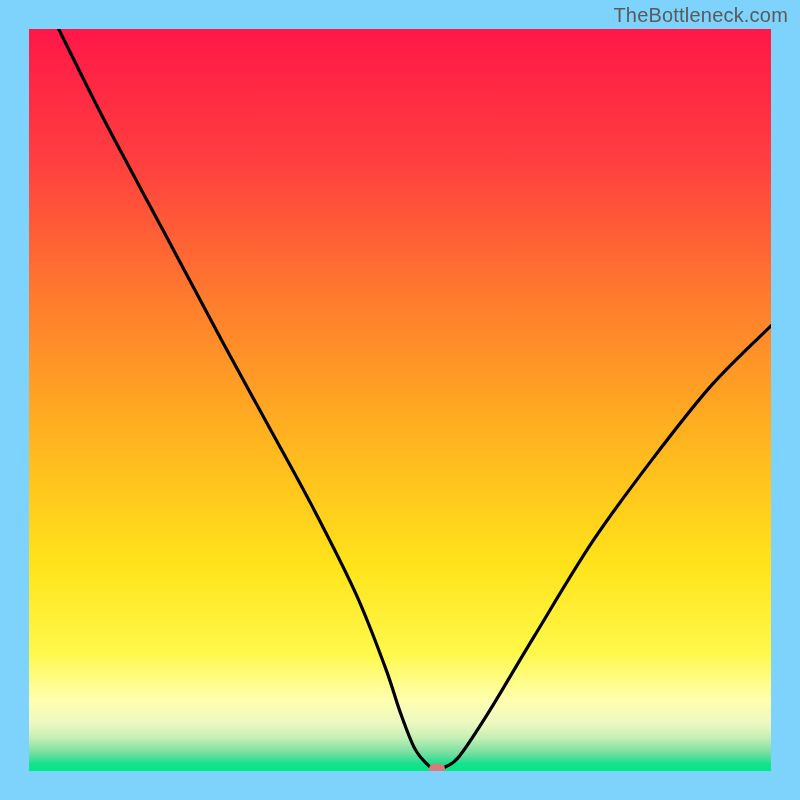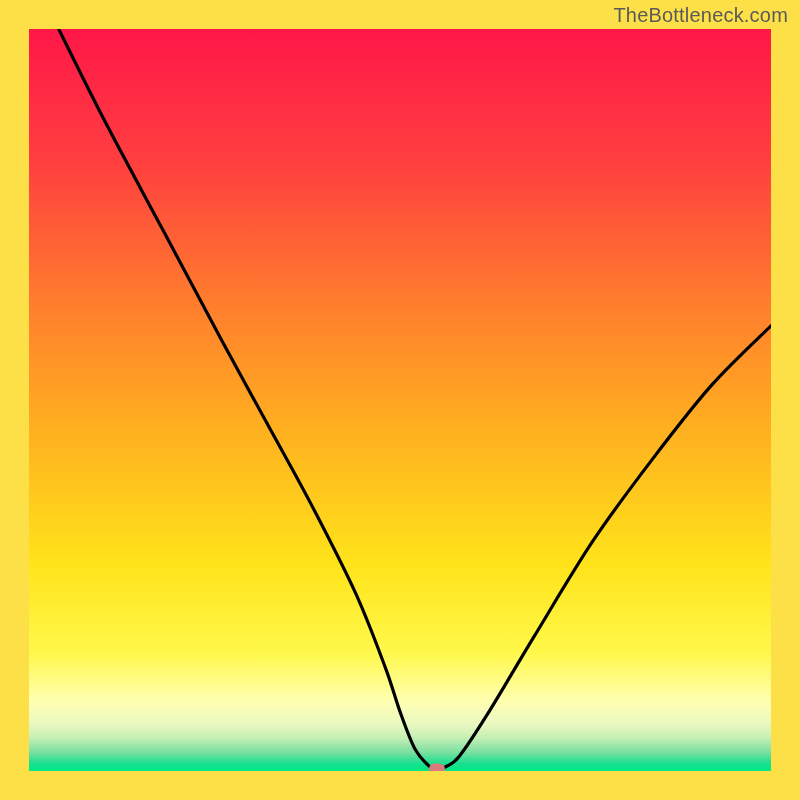--- a/index.html
+++ b/index.html
@@ -10,21 +10,21 @@
     background: #000;
     overflow: hidden;
     font-family: Arial, Helvetica, sans-serif;
   }
   .frame {
     position: absolute;
     left: 0;
     top: 0;
     width: 800px;
     height: 800px;
-    background: #fde047;
+    background: #7dd3fc;
   }
   .plot-area {
     position: absolute;
     left: 29px;
     top: 29px;
     width: 742px;
     height: 742px;
     overflow: hidden;
   }
   .gradient-bg {

